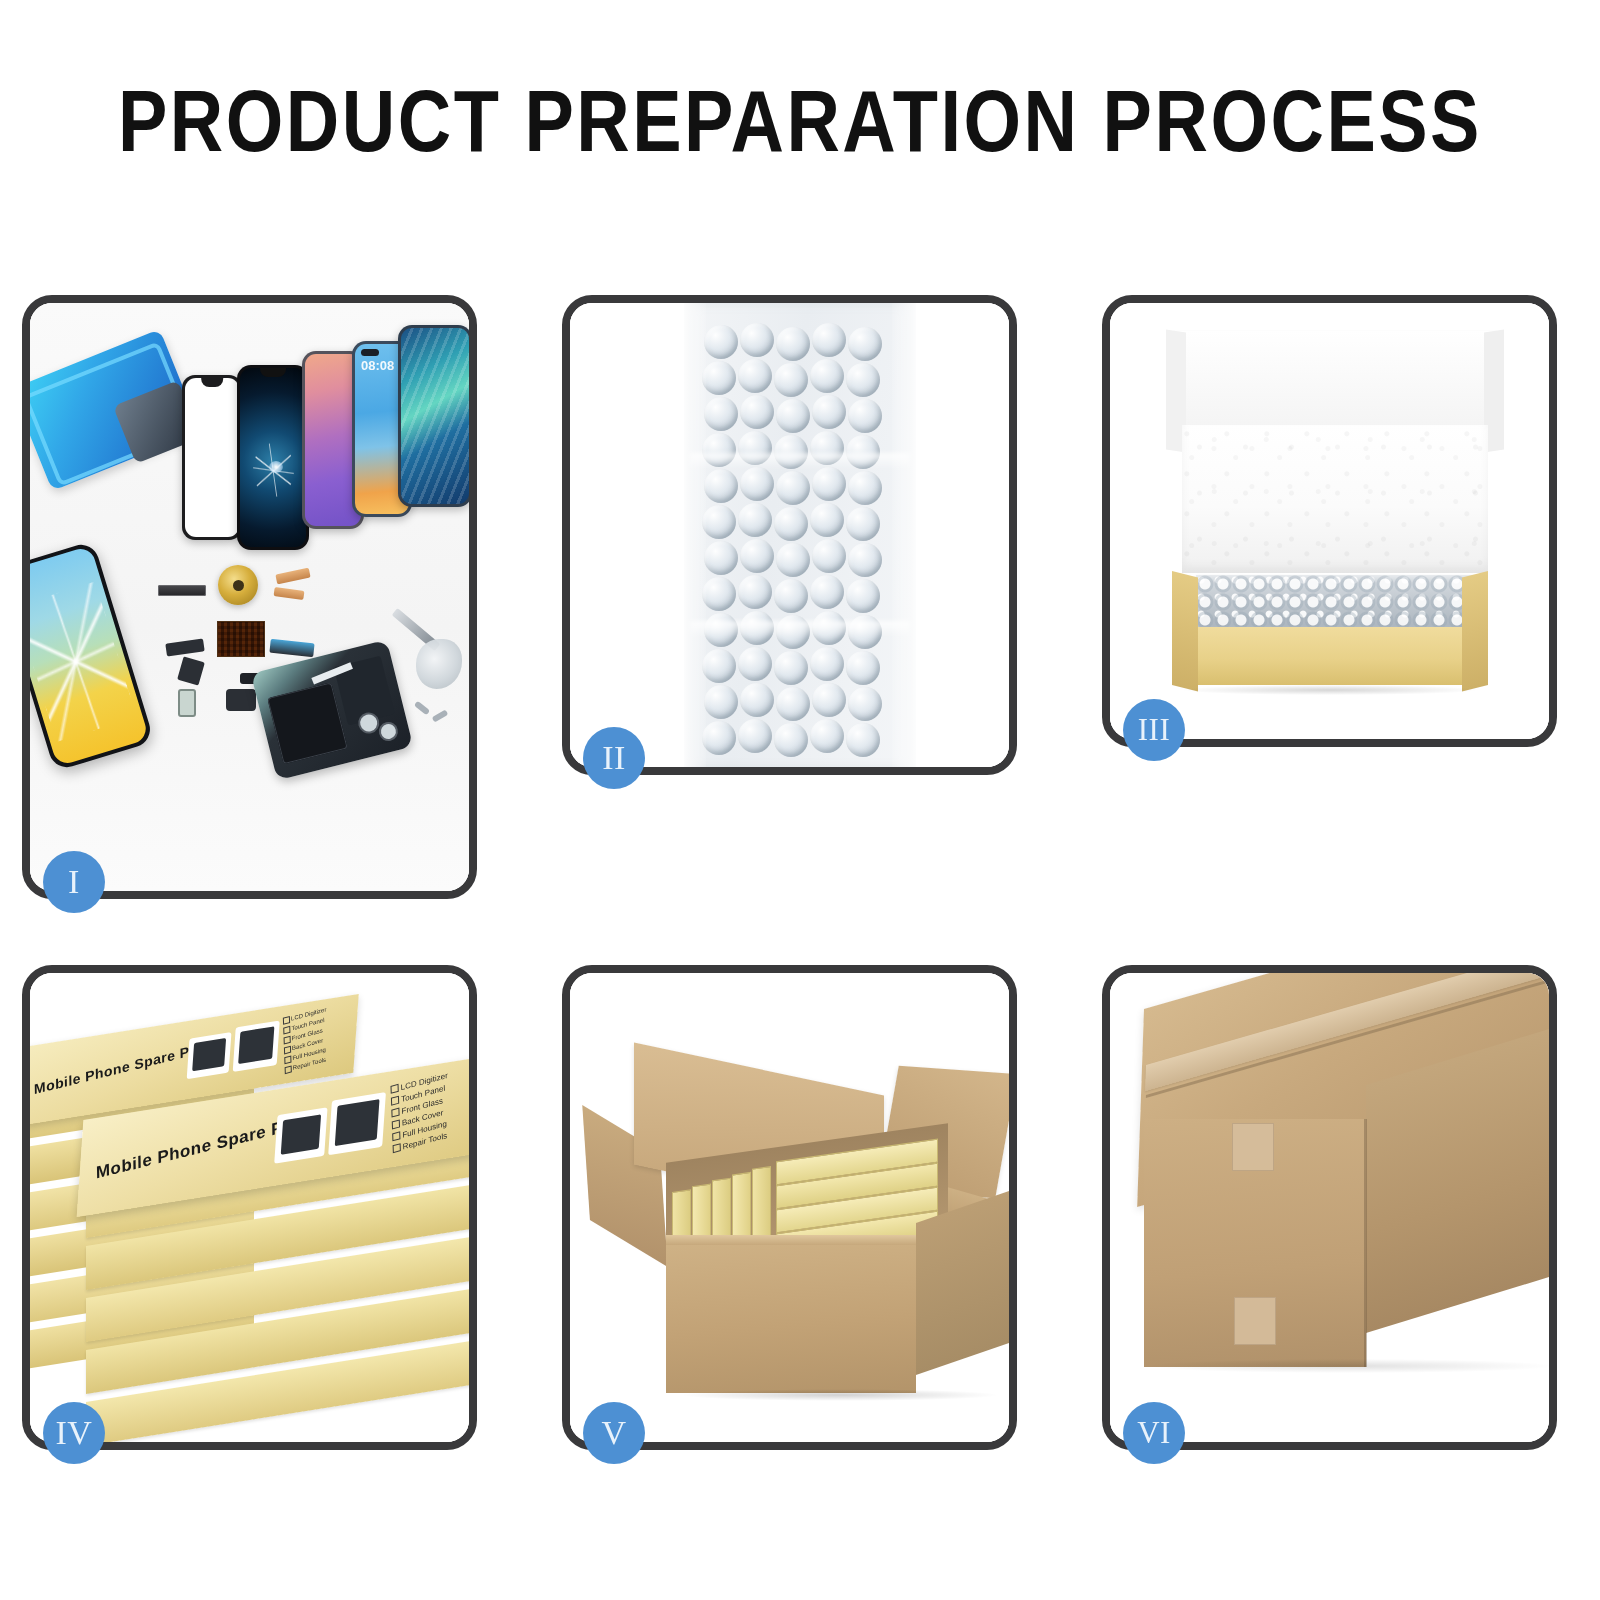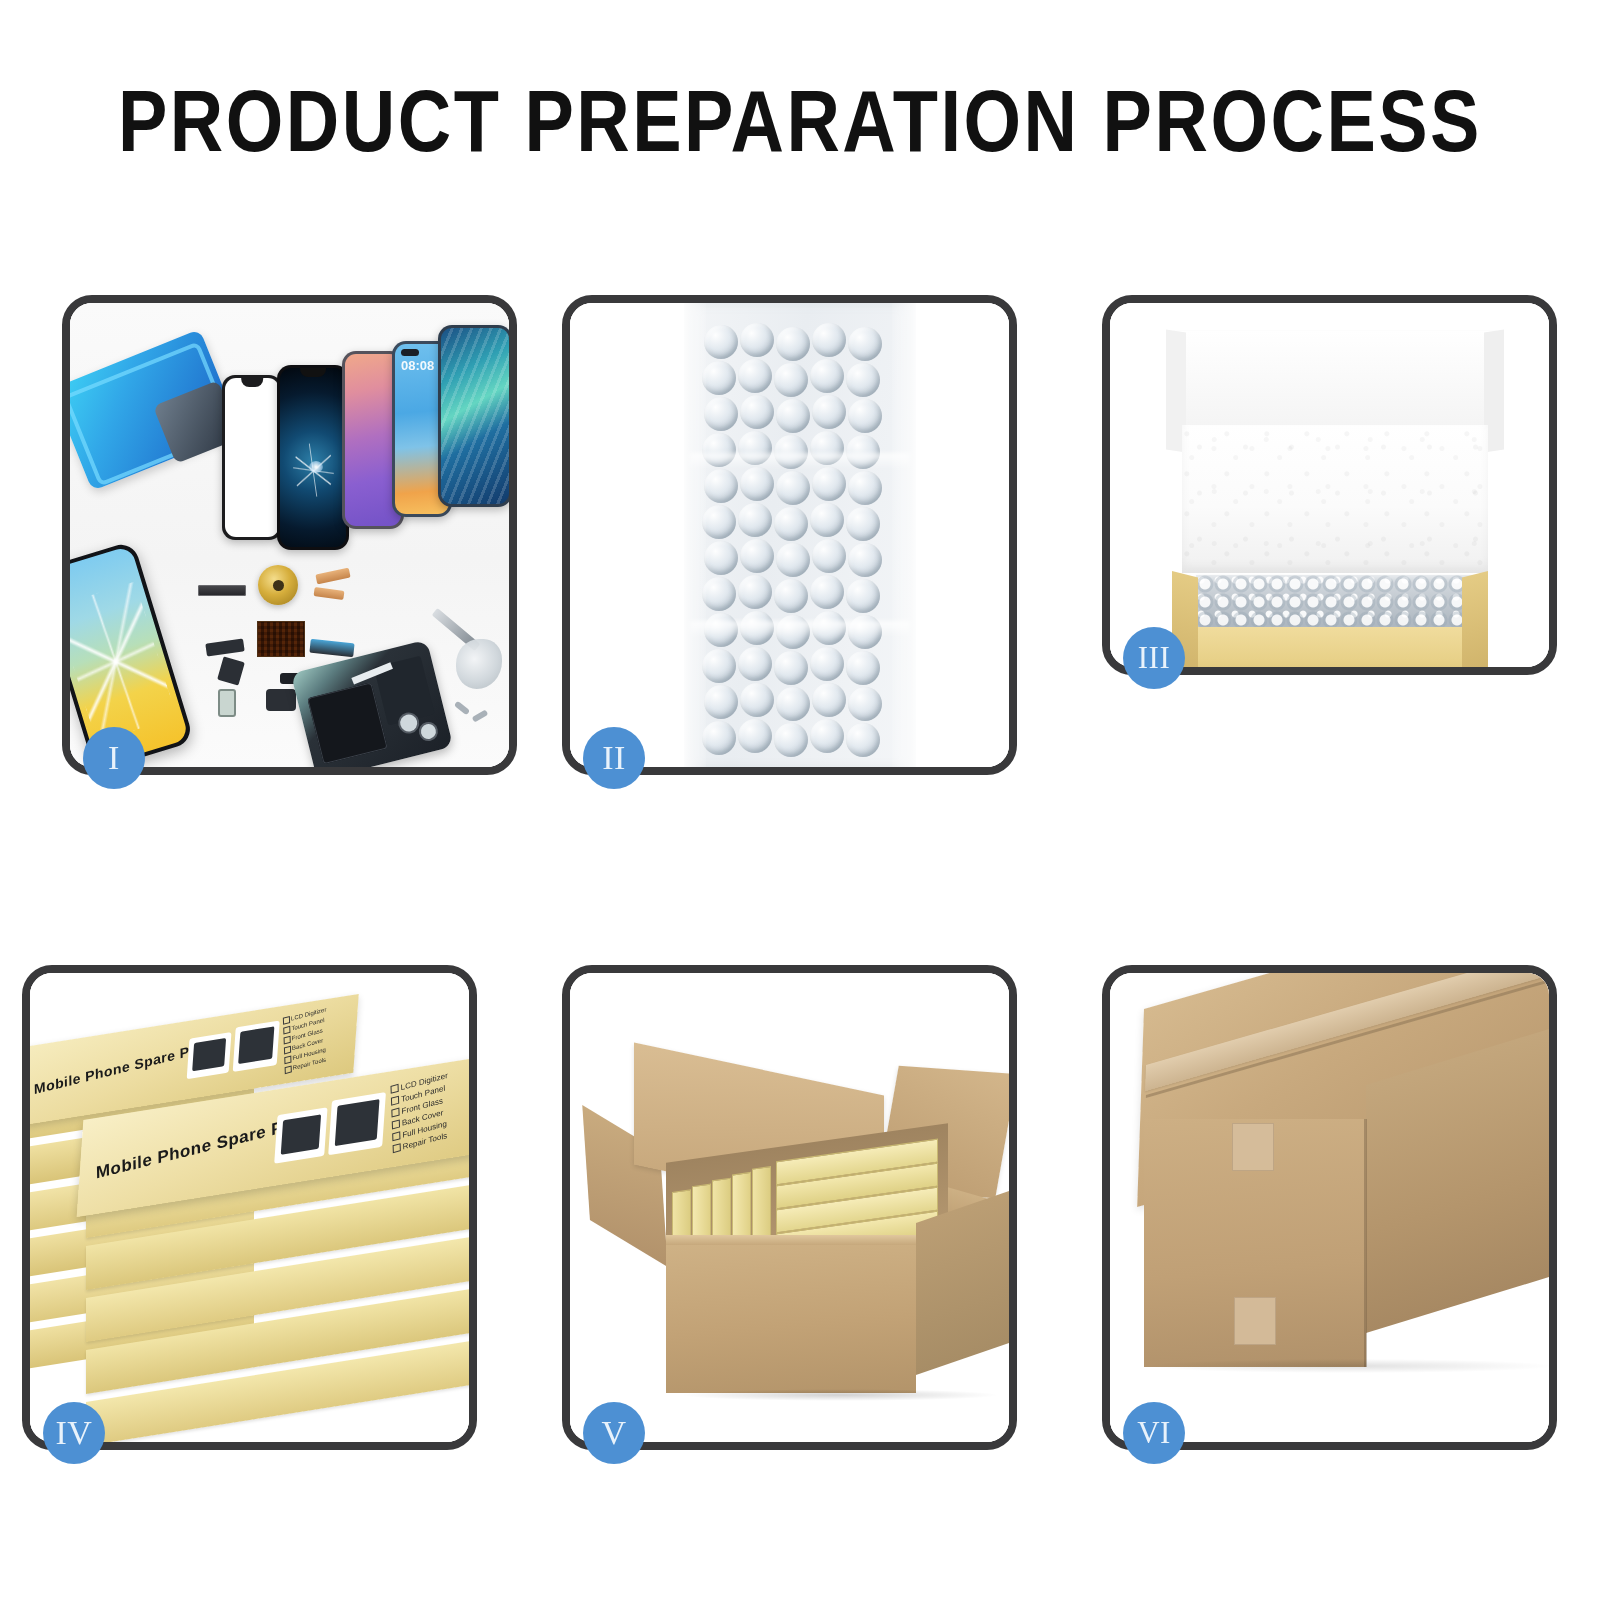--- a/index.html
+++ b/index.html
@@ -107,21 +107,21 @@
   
   .kraft{position:absolute;}
 </style>
 </head>
 <body>
 
 <div id="header">
   <div id="page-title">PRODUCT PREPARATION PROCESS</div>
 </div>
 
-<div class="panel" style="left:22px;top:295px;width:455px;height:480px;margin-left:40px;">
+<div class="panel" style="left:22px;top:295px;width:455px;height:604px;">
   <div class="panel-clip">
     <div class="bg-soft"></div>
 
     <div style="position:absolute;left:-4px;top:52px;width:160px;height:110px;
         background:linear-gradient(135deg,#3fd3f5 0%,#31a7e8 35%,#1a5fc4 100%);
         border-radius:10px;transform:rotate(-22deg);box-shadow:0 4px 10px rgba(0,0,0,.18);"></div>
     <div style="position:absolute;left:6px;top:62px;width:138px;height:90px;
         border:4px solid rgba(120,220,255,.7);border-radius:8px;transform:rotate(-22deg);"></div>
     <div style="position:absolute;left:92px;top:88px;width:70px;height:62px;
         background:linear-gradient(135deg,#6e7d8c,#2b3440);border-radius:8px;transform:rotate(-22deg);"></div>
@@ -307,21 +307,21 @@
     <div style="position:absolute;left:120px;top:318px;width:220px;height:16px;
       background:linear-gradient(180deg,rgba(255,255,255,.85),rgba(255,255,255,0));filter:blur(2px);"></div>
     <div style="position:absolute;left:114px;top:0;width:22px;height:478px;
       background:linear-gradient(90deg,rgba(255,255,255,.92),rgba(255,255,255,.1));"></div>
     <div style="position:absolute;left:322px;top:0;width:24px;height:478px;
       background:linear-gradient(270deg,rgba(255,255,255,.92),rgba(255,255,255,.1));"></div>
   </div>
   <div class="badge" style="left:13px;bottom:-22px;">II</div>
 </div>
 
-<div class="panel" style="left:1102px;top:295px;width:455px;height:380px;">
+<div class="panel" style="left:1102px;top:295px;width:455px;height:452px;">
   <div class="panel-clip">
     <div style="position:absolute;left:0;top:0;right:0;bottom:0;background:#ffffff;"></div>
 
     <div class="sheet" style="left:60px;top:28px;width:330px;height:100px;background:linear-gradient(180deg,#ffffff,#f4f4f4);
              box-shadow:0 2px 4px rgba(0,0,0,.07);"></div>
     <div class="sheet" style="left:56px;top:28px;width:20px;height:120px;background:#f1f1f1;transform:skewY(8deg);"></div>
     <div class="sheet" style="left:374px;top:28px;width:20px;height:120px;background:#efefef;transform:skewY(-8deg);"></div>
 
     <div class="sheet" style="left:72px;top:122px;width:306px;height:148px;
         background:linear-gradient(180deg,#ffffff 0%,#fbfbfb 55%,#f0f0f0 100%);

